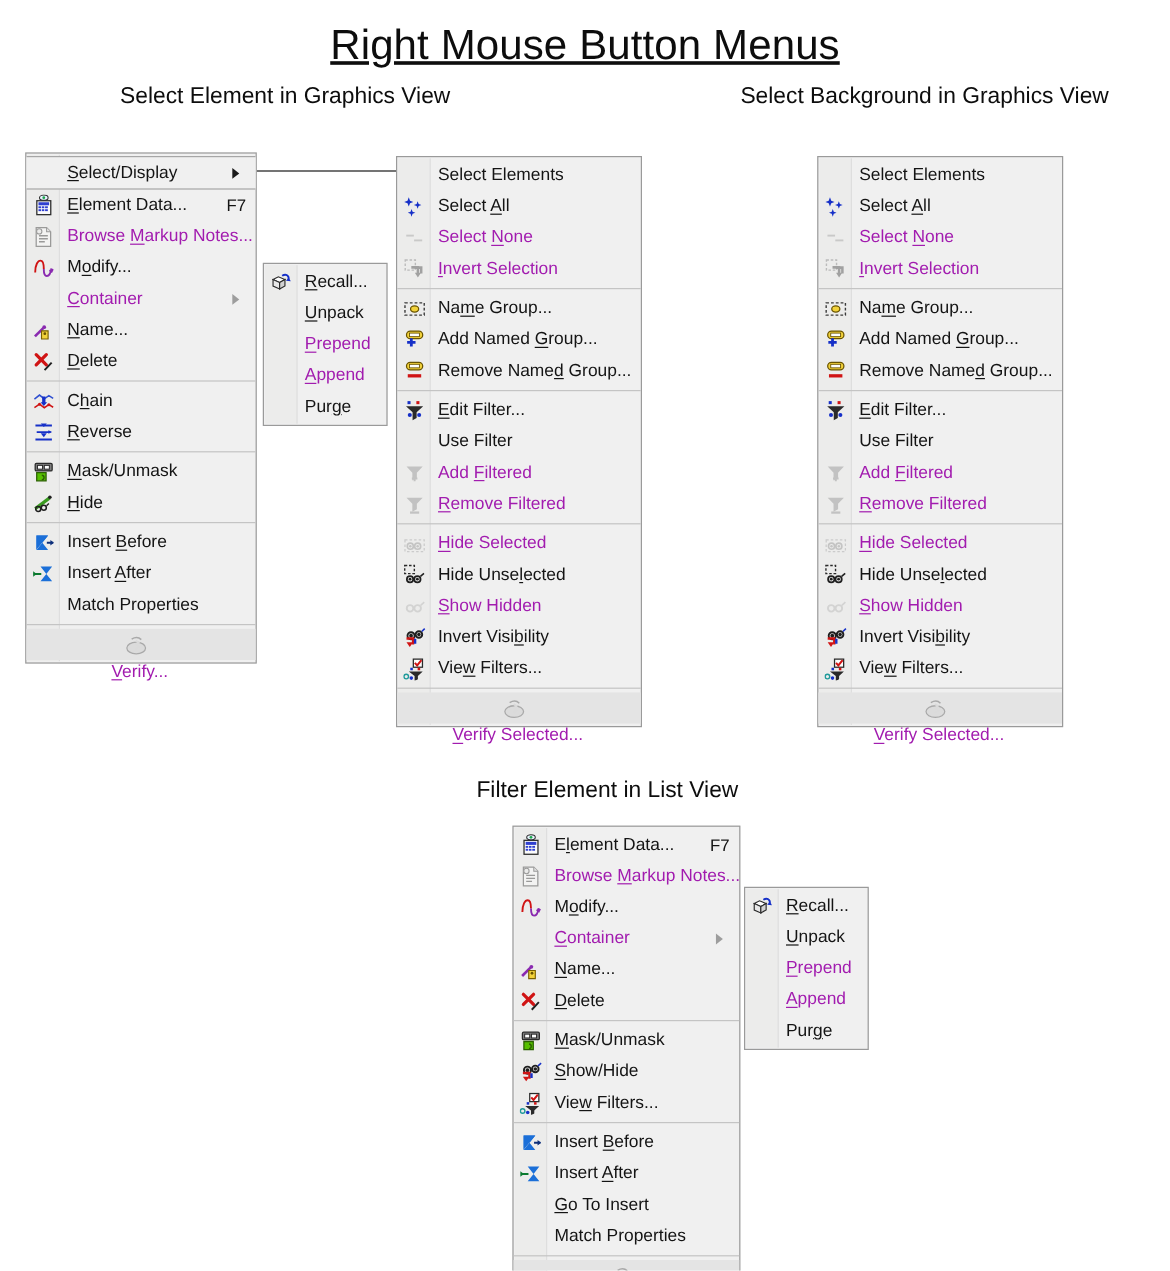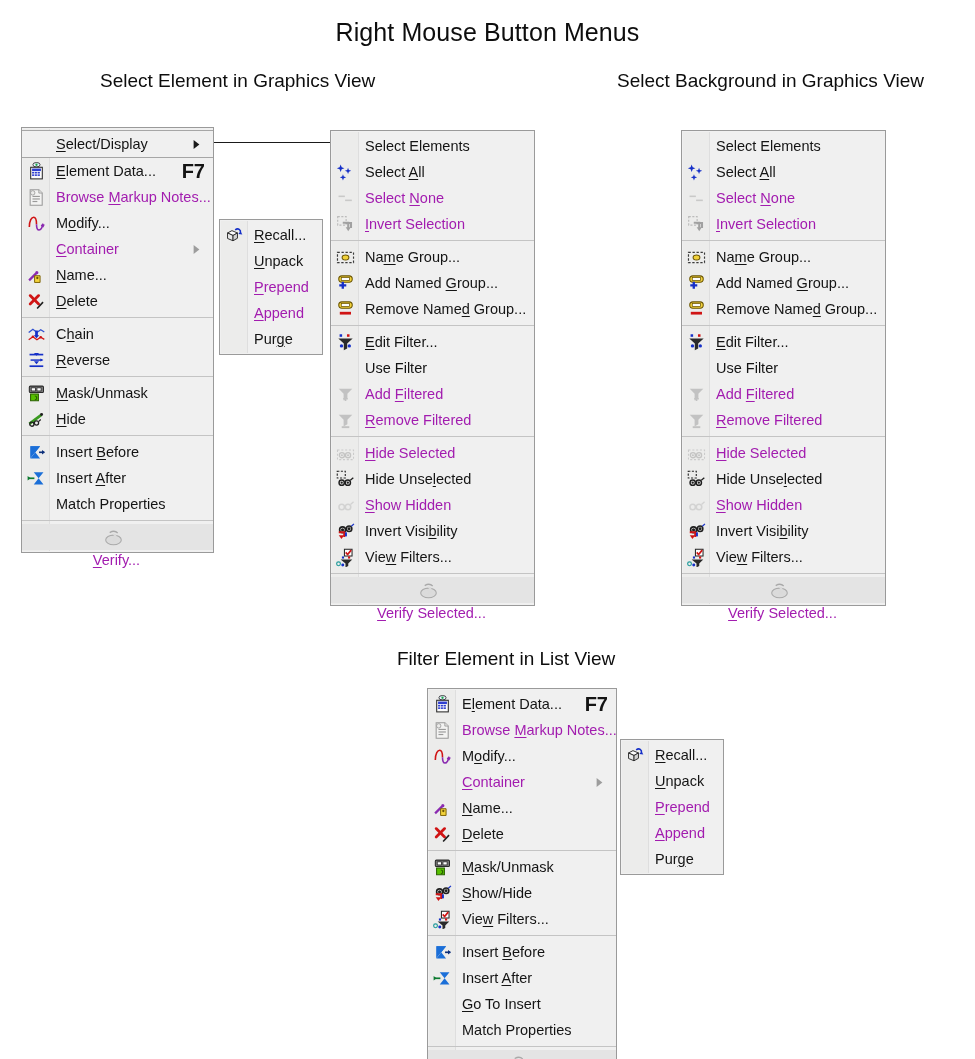--- a/index.html
+++ b/index.html
@@ -14,24 +14,25 @@
     height: 1059px;
     overflow: hidden;
     background: #ffffff;
   }
 
   
   .title {
     position: absolute;
     left: 0; right: 0; top: 18px;
     text-align: center;
-    font-size: 25px;
+    font-size: 35px;
     color: #0d0d0d;
     letter-spacing: .1px;
     white-space: nowrap;
+    text-decoration: underline;
   }
   .sect-label {
     position: absolute;
     font-size: 19px;
     color: #0d0d0d;
     white-space: nowrap;
   }
 
   
   .menu {
@@ -63,21 +64,21 @@
     white-space: nowrap;
   }
   .mi.disabled { color: #a21caf; }
   .mi .ico {
     flex: 0 0 28px;
     width: 28px; height: 22px;
     display: flex; align-items: center; justify-content: center;
   }
   .mi .ico svg { display: block; }
   .mi .lbl { flex: 1 1 auto; padding-left: 6px; }
-  .mi .accel { padding-left: 18px; font-size: 20px; color: #141414; font-weight: bold; }
+  .mi .accel { padding-left: 18px; font-size: 14px; color: #141414; }
   .mi .arrow {
     flex: 0 0 16px;
     width: 16px; height: 16px;
     display: flex; align-items: center; justify-content: center;
     margin-left: 10px;
   }
   .mi u { text-decoration: underline; text-underline-offset: 1.5px; }
 
   
   .mi.framed {

